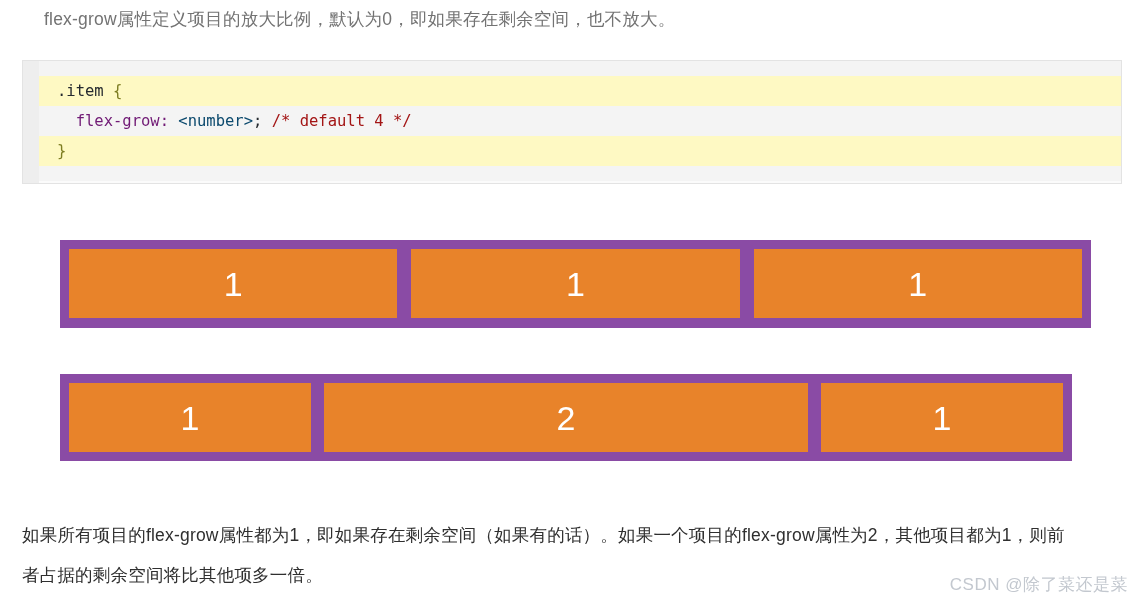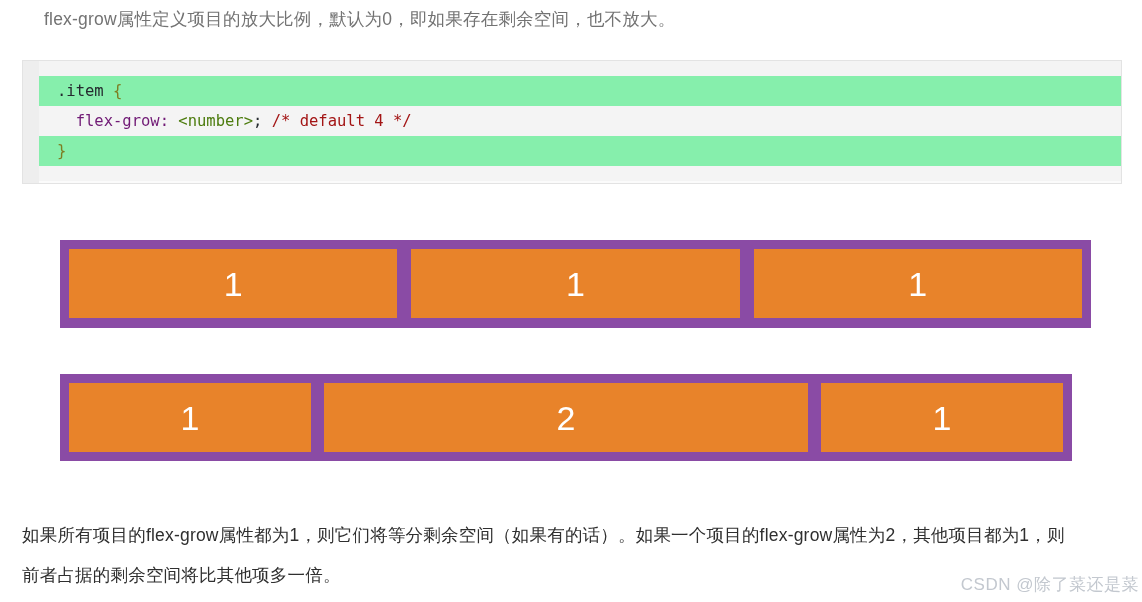--- a/index.html
+++ b/index.html
@@ -63,31 +63,31 @@
   .code-line {
     font-family: "DejaVu Sans Mono", "Liberation Mono", monospace;
     font-size: 15.5px;
     line-height: 30px;
     height: 30px;
     white-space: pre;
     color: #24292e;
     padding-left: 18px;
     box-sizing: border-box;
   }
-  .code-line.odd  { background: #86efac; }
+  .code-line.odd  { background: #fef9c3; }
   .code-line.even { background: #f4f4f4; }
   .code-pad-bot {
     height: 15px;
     background: #f4f4f4;
   }
   .tok-sel   { color: #24292e; }
   .tok-brace { color: #7d7d22; }
   .tok-prop  { color: #701a75; }
   .tok-punct { color: #24292e; }
-  .tok-value { color: #4d7c0f; }
+  .tok-value { color: #0c4a6e; }
   .tok-comment { color: #a31515; }
 
   
   .flex-demo {
     position: absolute;
     background: #8a4ba5;
     box-sizing: border-box;
     display: flex;
     align-items: stretch;
   }
@@ -130,21 +130,21 @@
     width: 1060px;
     font-size: 17.5px;
     line-height: 40px;
     color: #2f2f2f;
     letter-spacing: 0.2px;
   }
 
   
   .watermark {
     position: absolute;
-    right: 3px;
+    right: 14px;
     bottom: 6px;
     font-size: 17px;
     color: #c3c8cf;
     letter-spacing: 0.5px;
     white-space: nowrap;
   }
 </style>
 </head>
 <body>
 
@@ -170,15 +170,15 @@
   <div class="flex-item" style="flex-grow:1;flex-basis:0">1</div>
   <div class="flex-item" style="flex-grow:1;flex-basis:0">1</div>
 </div>
 
 <div class="flex-demo flex-demo-2">
   <div class="flex-item" style="flex-grow:1;flex-basis:0">1</div>
   <div class="flex-item" style="flex-grow:2;flex-basis:0">2</div>
   <div class="flex-item" style="flex-grow:1;flex-basis:0">1</div>
 </div>
 
-<div class="outro-para">如果所有项目的flex-grow属性都为1，则它们将等分剩余空间（如果有的话）。如果一个项目的flex-grow属性为2，其他项目都为1，则前者占据的剩余空间将比其他项多一倍。</div>
+<div class="outro-para">如果所有项目的flex-grow属性都为1，即如果存在剩余空间（如果有的话）。如果一个项目的flex-grow属性为2，其他项目都为1，则前者占据的剩余空间将比其他项多一倍。</div>
 
 <div class="watermark">CSDN @除了菜还是菜</div>
 
 </body></html>

